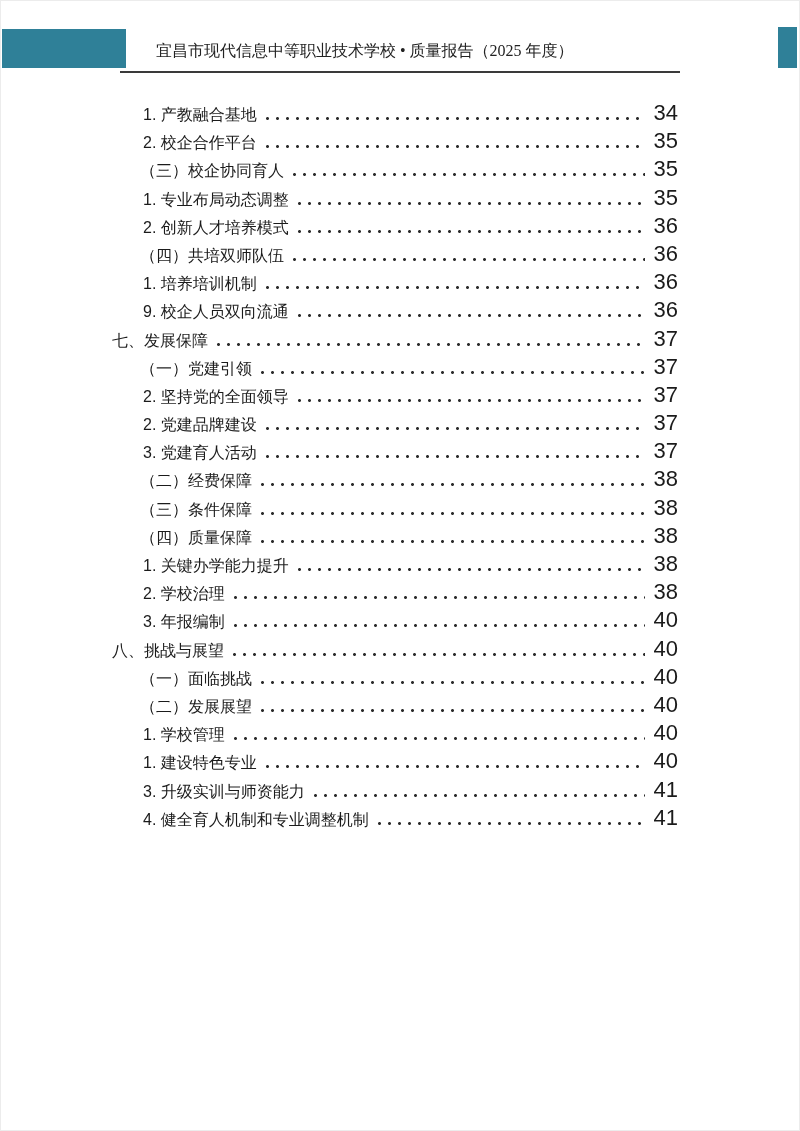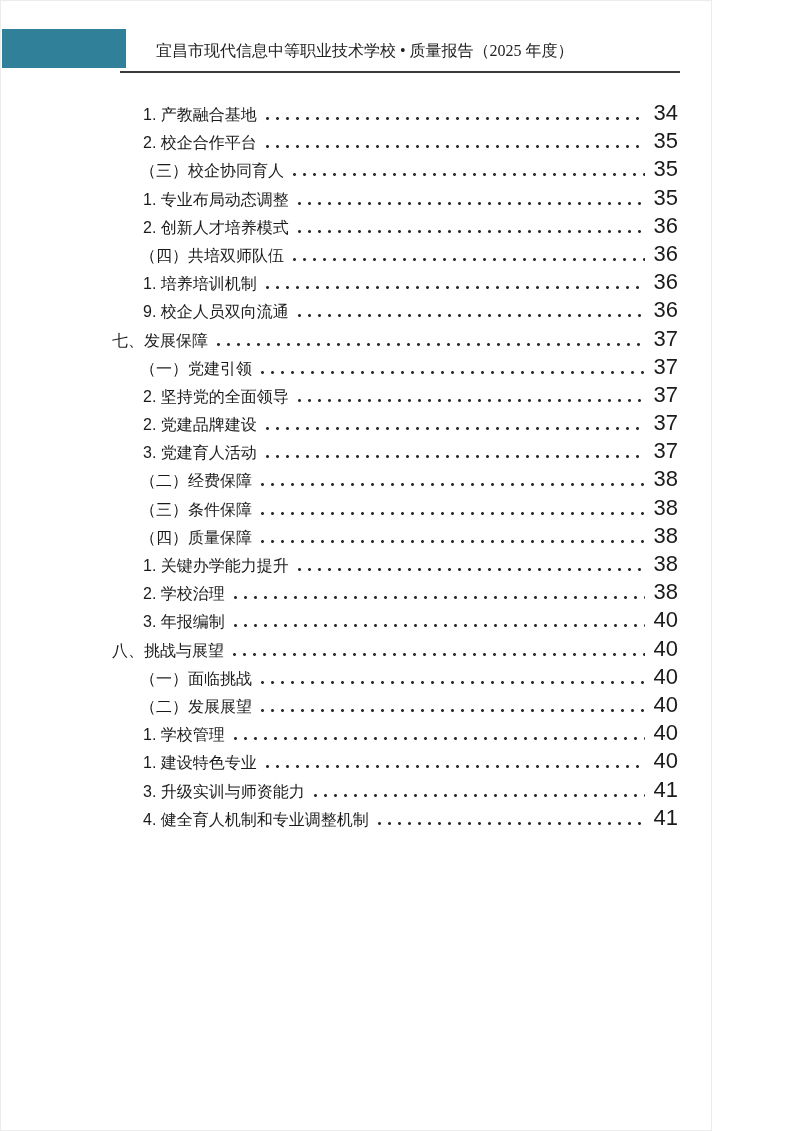--- a/index.html
+++ b/index.html
@@ -1,18 +1,18 @@
 <!DOCTYPE html>
 <html><head>
 <meta charset="utf-8">
 <style>
   html, body { margin: 0; padding: 0; background: #ffffff; }
   .page {
     position: relative;
-    width: 712px;
+    width: 800px;
     height: 1131px;
     background: #ffffff;
     font-family: "Liberation Sans", sans-serif;
     color: #1b1b1b;
     box-shadow: inset 0 0 0 1px #ececec;
     overflow: hidden;
   }
   
   .accent { position: absolute; background: #2f8098; }
   .accent-left  { left: 2px;   top: 29px; width: 124px; height: 39px; }

